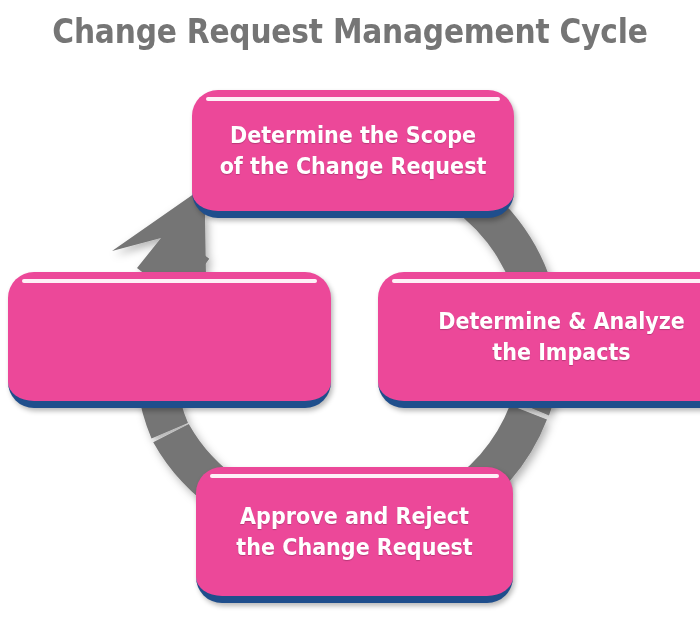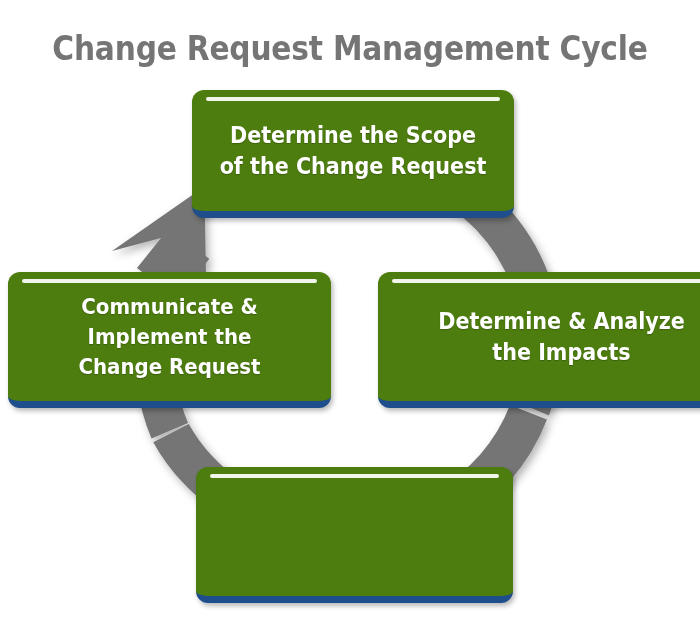--- a/index.html
+++ b/index.html
@@ -25,38 +25,37 @@
     top: 12px;
     width: 700px;
     text-align: center;
     font-family: "DejaVu Sans Condensed", "Liberation Sans Narrow", "Liberation Sans", sans-serif;
     font-size: 33px;
     font-weight: bold;
     letter-spacing: -0.2px;
     color: #757575;
     white-space: nowrap;
     line-height: 40px;
-    margin-top: 17px;
   }
 
   
   #cycle-arrow {
     position: absolute;
     left: 0;
     top: 0;
     width: 700px;
     height: 618px;
   }
 
   
   .node {
     position: absolute;
     box-sizing: border-box;
-    background: #4d7c0f;
-    border-radius: 12px;
+    background: #ec4899;
+    border-radius: 26px;
     border-bottom: 7px solid #1F4E8C;
     box-shadow: 2px 3px 5px rgba(0,0,0,0.28);
     display: flex;
     align-items: center;
     justify-content: center;
     overflow: hidden;
   }
   .node .gloss {
     position: absolute;
     left: 14px;
@@ -144,22 +143,21 @@
   </div>
 
   <div class="node" id="node-impacts">
     <span class="gloss"></span>
     <span class="label">Determine &amp; Analyze
 the Impacts</span>
   </div>
 
   <div class="node" id="node-approve">
     <span class="gloss"></span>
+    <span class="label">Approve and Reject
+the Change Request</span>
   </div>
 
   <div class="node" id="node-comm">
     <span class="gloss"></span>
-    <span class="label">Communicate &amp;
-Implement the
-Change Request</span>
   </div>
 
 </div>
 
 </body></html>

